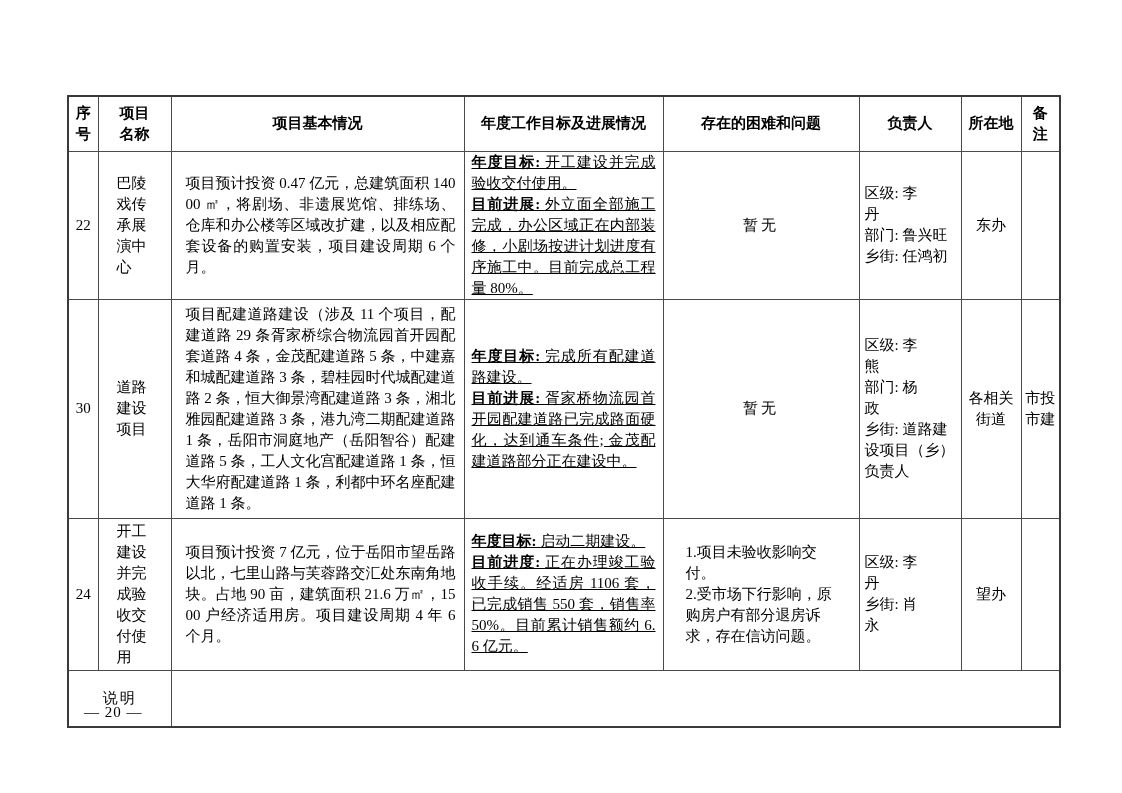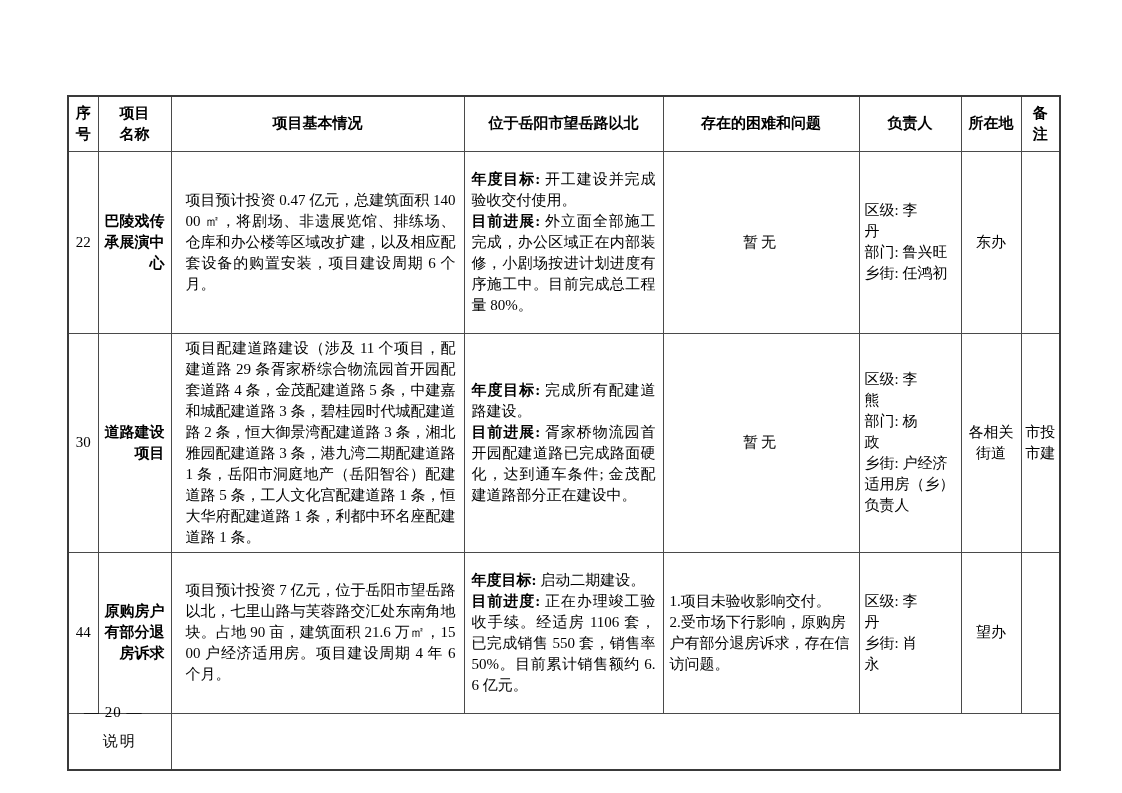--- a/index.html
+++ b/index.html
@@ -26,26 +26,26 @@
     font-weight:bold;text-align:center;
     white-space:pre-line;padding:2px 2px;
   }
   tr.h-head{height:55px;}
   tr.h-r0{height:143px;}
   tr.h-r1{height:212px;}
   tr.h-r2{height:128px;}
   tr.h-note{height:57px;}
   td.just{text-align:justify;padding-left:14px;}
   td.seq{padding:14px 1px;text-align:center;}
-  td.name{padding:2px 6px;text-align:right;font-weight:bold;}
-  td.goals{padding:17px 7px;}
+  td.name{padding:2px 18px;text-align:left;}
+  td.goals{padding:0 7px;text-decoration:underline;}
   td.goals p{margin:0;text-align:justify;}
   td.goals b{font-weight:bold;}
   td.problems-c{text-align:center;letter-spacing:3px;margin-top:9px;}
-  td.problems-l{text-align:left;white-space:pre-line;padding:4px 6px;}
+  td.problems-l{text-align:left;white-space:pre-line;padding:4px 22px;}
   td.leaders{padding:12px 5px;text-align:left;white-space:pre-line;}
   td.loc{padding:16px 4px;text-align:center;}
   td.remark{padding:4px 2px;text-align:center;white-space:pre-line;}
   td.notecell{text-align:center;letter-spacing:2px;}
   .pageno{
     position:absolute;left:84px;top:704px;
     font-size:15px;letter-spacing:1px;white-space:pre;
   }
 </style>
 </head>
@@ -65,21 +65,21 @@
       <col style="width:39px">
     </colgroup>
 
     <tbody>
         <tr class="h-head">
       <th>序
 号</th>
       <th>项目
 名称</th>
       <th>项目基本情况</th>
-      <th>位于岳阳市望岳路以北</th>
+      <th>年度工作目标及进展情况</th>
       <th>存在的困难和问题</th>
       <th>负责人</th>
       <th>所在地</th>
       <th>备
 注</th>
     </tr>
 
     <tr class="h-r0">
       <td class="seq">22</td>
       <td class="name">巴陵戏传承展演中心</td>
@@ -100,29 +100,29 @@
       <td class="seq">30</td>
       <td class="name">道路建设项目</td>
       <td class="just">项目配建道路建设（涉及 11 个项目，配建道路 29 条胥家桥综合物流园首开园配套道路 4 条，金茂配建道路 5 条，中建嘉和城配建道路 3 条，碧桂园时代城配建道路 2 条，恒大御景湾配建道路 3 条，湘北雅园配建道路 3 条，港九湾二期配建道路 1 条，岳阳市洞庭地产（岳阳智谷）配建道路 5 条，工人文化宫配建道路 1 条，恒大华府配建道路 1 条，利都中环名座配建道路 1 条。</td>
       <td class="goals">
         <p><b>年度目标: </b><span>完成所有配建道路建设。</span></p>
         <p><b>目前进展: </b><span>胥家桥物流园首开园配建道路已完成路面硬化，达到通车条件; 金茂配建道路部分正在建设中。</span></p>
       </td>
       <td class="problems-c">暂无</td>
       <td class="leaders">区级: 李　　熊
 部门: 杨　　政
-乡街: 户经济适用房（乡）负责人</td>
+乡街: 道路建设项目（乡）负责人</td>
       <td class="loc">各相关街道</td>
       <td class="remark">市投
 市建</td>
     </tr>
 
     <tr class="h-r2">
-      <td class="seq">44</td>
-      <td class="name">原购房户有部分退房诉求</td>
+      <td class="seq">24</td>
+      <td class="name">开工建设并完成验收交付使用</td>
       <td class="just">项目预计投资 7 亿元，位于岳阳市望岳路以北，七里山路与芙蓉路交汇处东南角地块。占地 90 亩，建筑面积 21.6 万㎡，1500 户经济适用房。项目建设周期 4 年 6 个月。</td>
       <td class="goals">
         <p><b>年度目标: </b><span>启动二期建设。</span></p>
         <p><b>目前进度: </b><span>正在办理竣工验收手续。经适房 1106 套，已完成销售 550 套，销售率 50%。目前累计销售额约 6.6 亿元。</span></p>
       </td>
       <td class="problems-l">1.项目未验收影响交付。
 2.受市场下行影响，原购房户有部分退房诉求，存在信访问题。</td>
       <td class="leaders">区级: 李　　丹
 乡街: 肖　　永</td>
       <td class="loc">望办</td>

